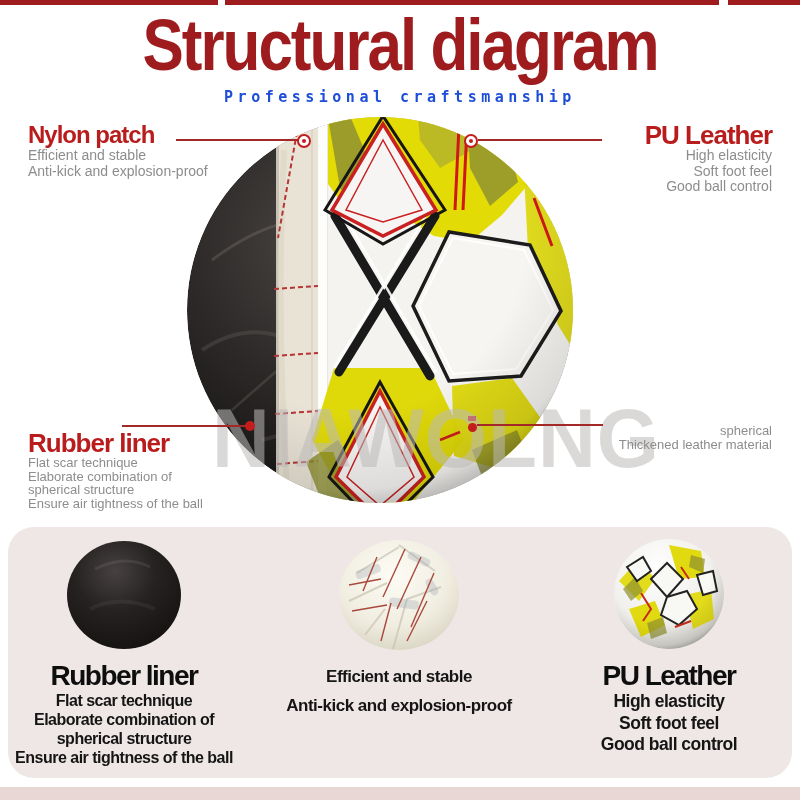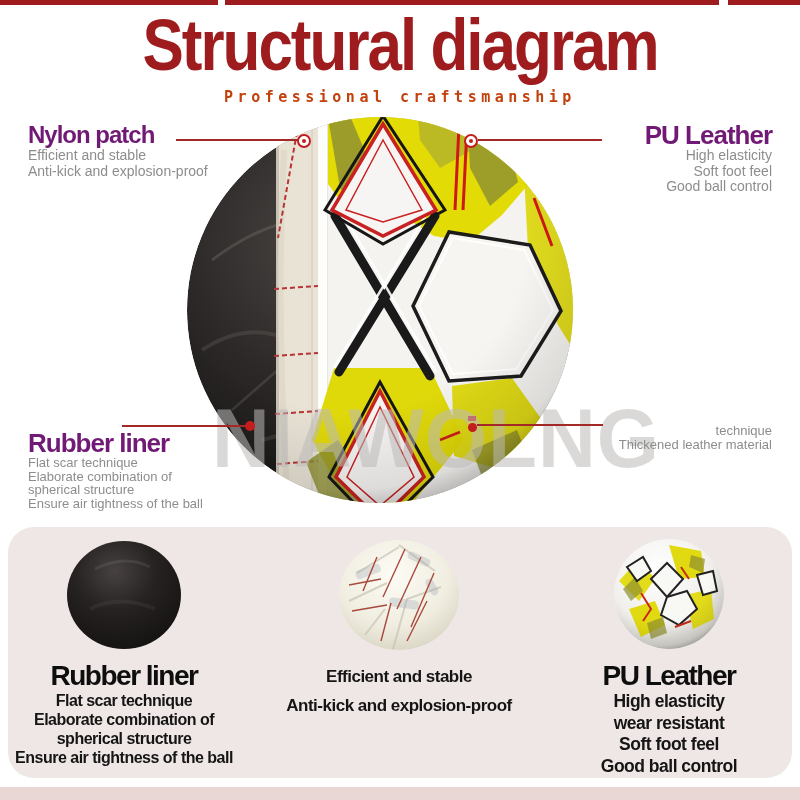--- a/index.html
+++ b/index.html
@@ -11,25 +11,25 @@
   .strip.s1{left:0;width:218px;}
   .strip.s2{left:225px;width:494px;}
   .strip.s3{left:728px;width:72px;}
 
   
   .title{position:absolute;top:3px;left:0;width:800px;text-align:center;
          font-size:62px;font-weight:bold;letter-spacing:-2px;color:#9e1c1e;
          transform:scaleY(1.18);transform-origin:center top;white-space:nowrap;}
   .subtitle{position:absolute;top:88px;left:0;width:800px;text-align:center;
             font-family:"DejaVu Sans Mono",monospace;font-size:15px;font-weight:bold;
-            letter-spacing:4.5px;color:#c2410c;white-space:nowrap;}
+            letter-spacing:4.5px;color:#1d4ed8;white-space:nowrap;}
 
   
   .callout{position:absolute;z-index:6;}
-  .co-title{font-size:24px;font-weight:bold;color:#701a75;letter-spacing:-1px;line-height:26px;white-space:nowrap;}
+  .co-title{font-size:24px;font-weight:bold;color:#b91c1c;letter-spacing:-1px;line-height:26px;white-space:nowrap;}
   .co-title.big{font-size:26px;}
   .co-line{font-size:14px;color:#8d8d8d;line-height:15.5px;white-space:nowrap;}
   .co-line.small{font-size:13px;line-height:13.5px;}
   .align-r{text-align:right;}
 
   
   .h-line{position:absolute;height:2px;background:#a32828;z-index:6;}
   .ring{position:absolute;width:10px;height:10px;border:2px solid #c31d1d;border-radius:50%;
         background:#ffffff;z-index:7;display:flex;align-items:center;justify-content:center;}
   .ring .ring-dot{width:4px;height:4px;background:#c31d1d;border-radius:50%;}
@@ -175,21 +175,21 @@
 
   <div class="callout" style="left:28px;top:430px;">
     <div class="co-title big">Rubber liner</div>
     <div class="co-line small">Flat scar technique</div>
     <div class="co-line small">Elaborate combination of</div>
     <div class="co-line small">spherical structure</div>
     <div class="co-line small">Ensure air tightness of the ball</div>
   </div>
 
   <div class="callout align-r" style="right:28px;top:424px;">
-    <div class="co-line small">technique</div>
+    <div class="co-line small">spherical</div>
     <div class="co-line small">Thickened leather material</div>
   </div>
 
   <div class="panel">
 
     <div class="col c1">
       <div class="ball-wrap">
         <svg width="118" height="112" viewBox="0 0 118 112">
           <defs>
             <radialGradient id="gB2" cx="0.42" cy="0.28" r="0.8">
@@ -291,21 +291,20 @@
               <path d="M30,54 L40,70 L32,82"></path>
               <path d="M70,28 L78,40"></path>
               <path d="M64,88 L80,82"></path>
             </g>
             <circle cx="58" cy="55" r="55" fill="url(#gShade)"></circle>
           </g>
         </svg>
       </div>
       <div class="mat-title">PU Leather</div>
       <div class="mat-line">High elasticity</div>
-      <div class="mat-line">wear resistant</div>
       <div class="mat-line">Soft foot feel</div>
       <div class="mat-line">Good ball control</div>
     </div>
   </div>
 
   <div class="bottom-strip"></div>
 
 </div>
 
 </body></html>

